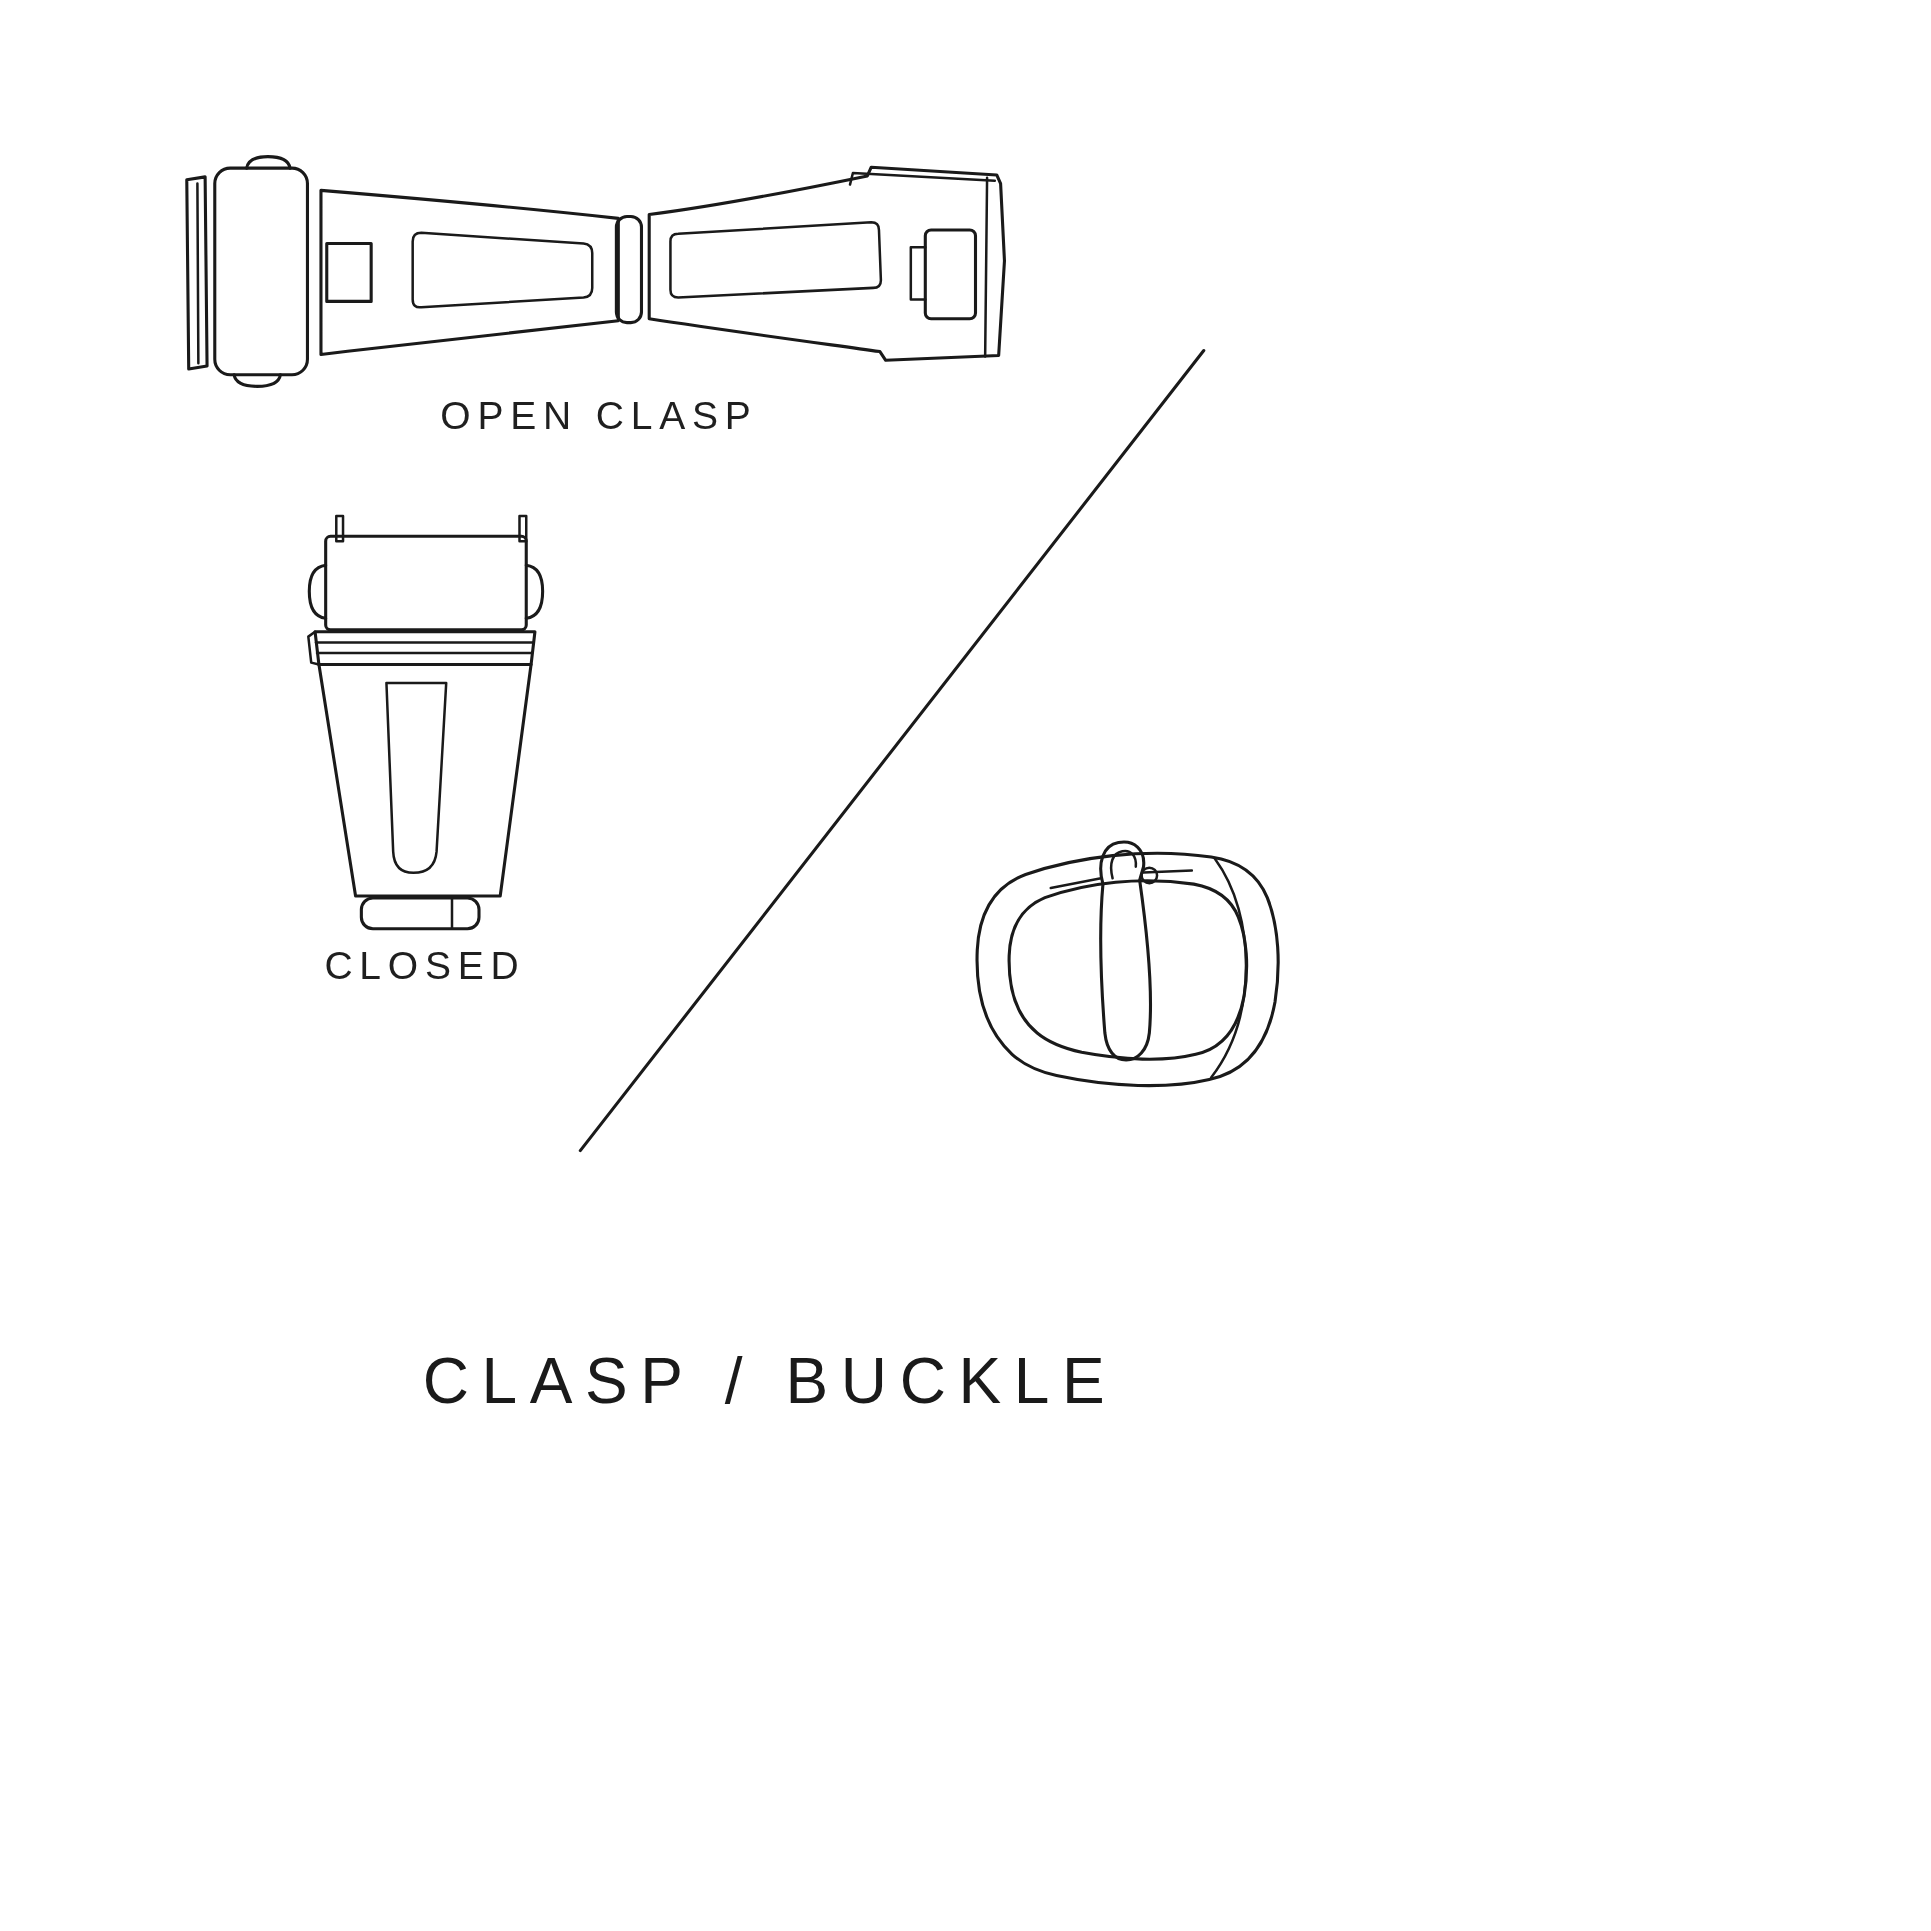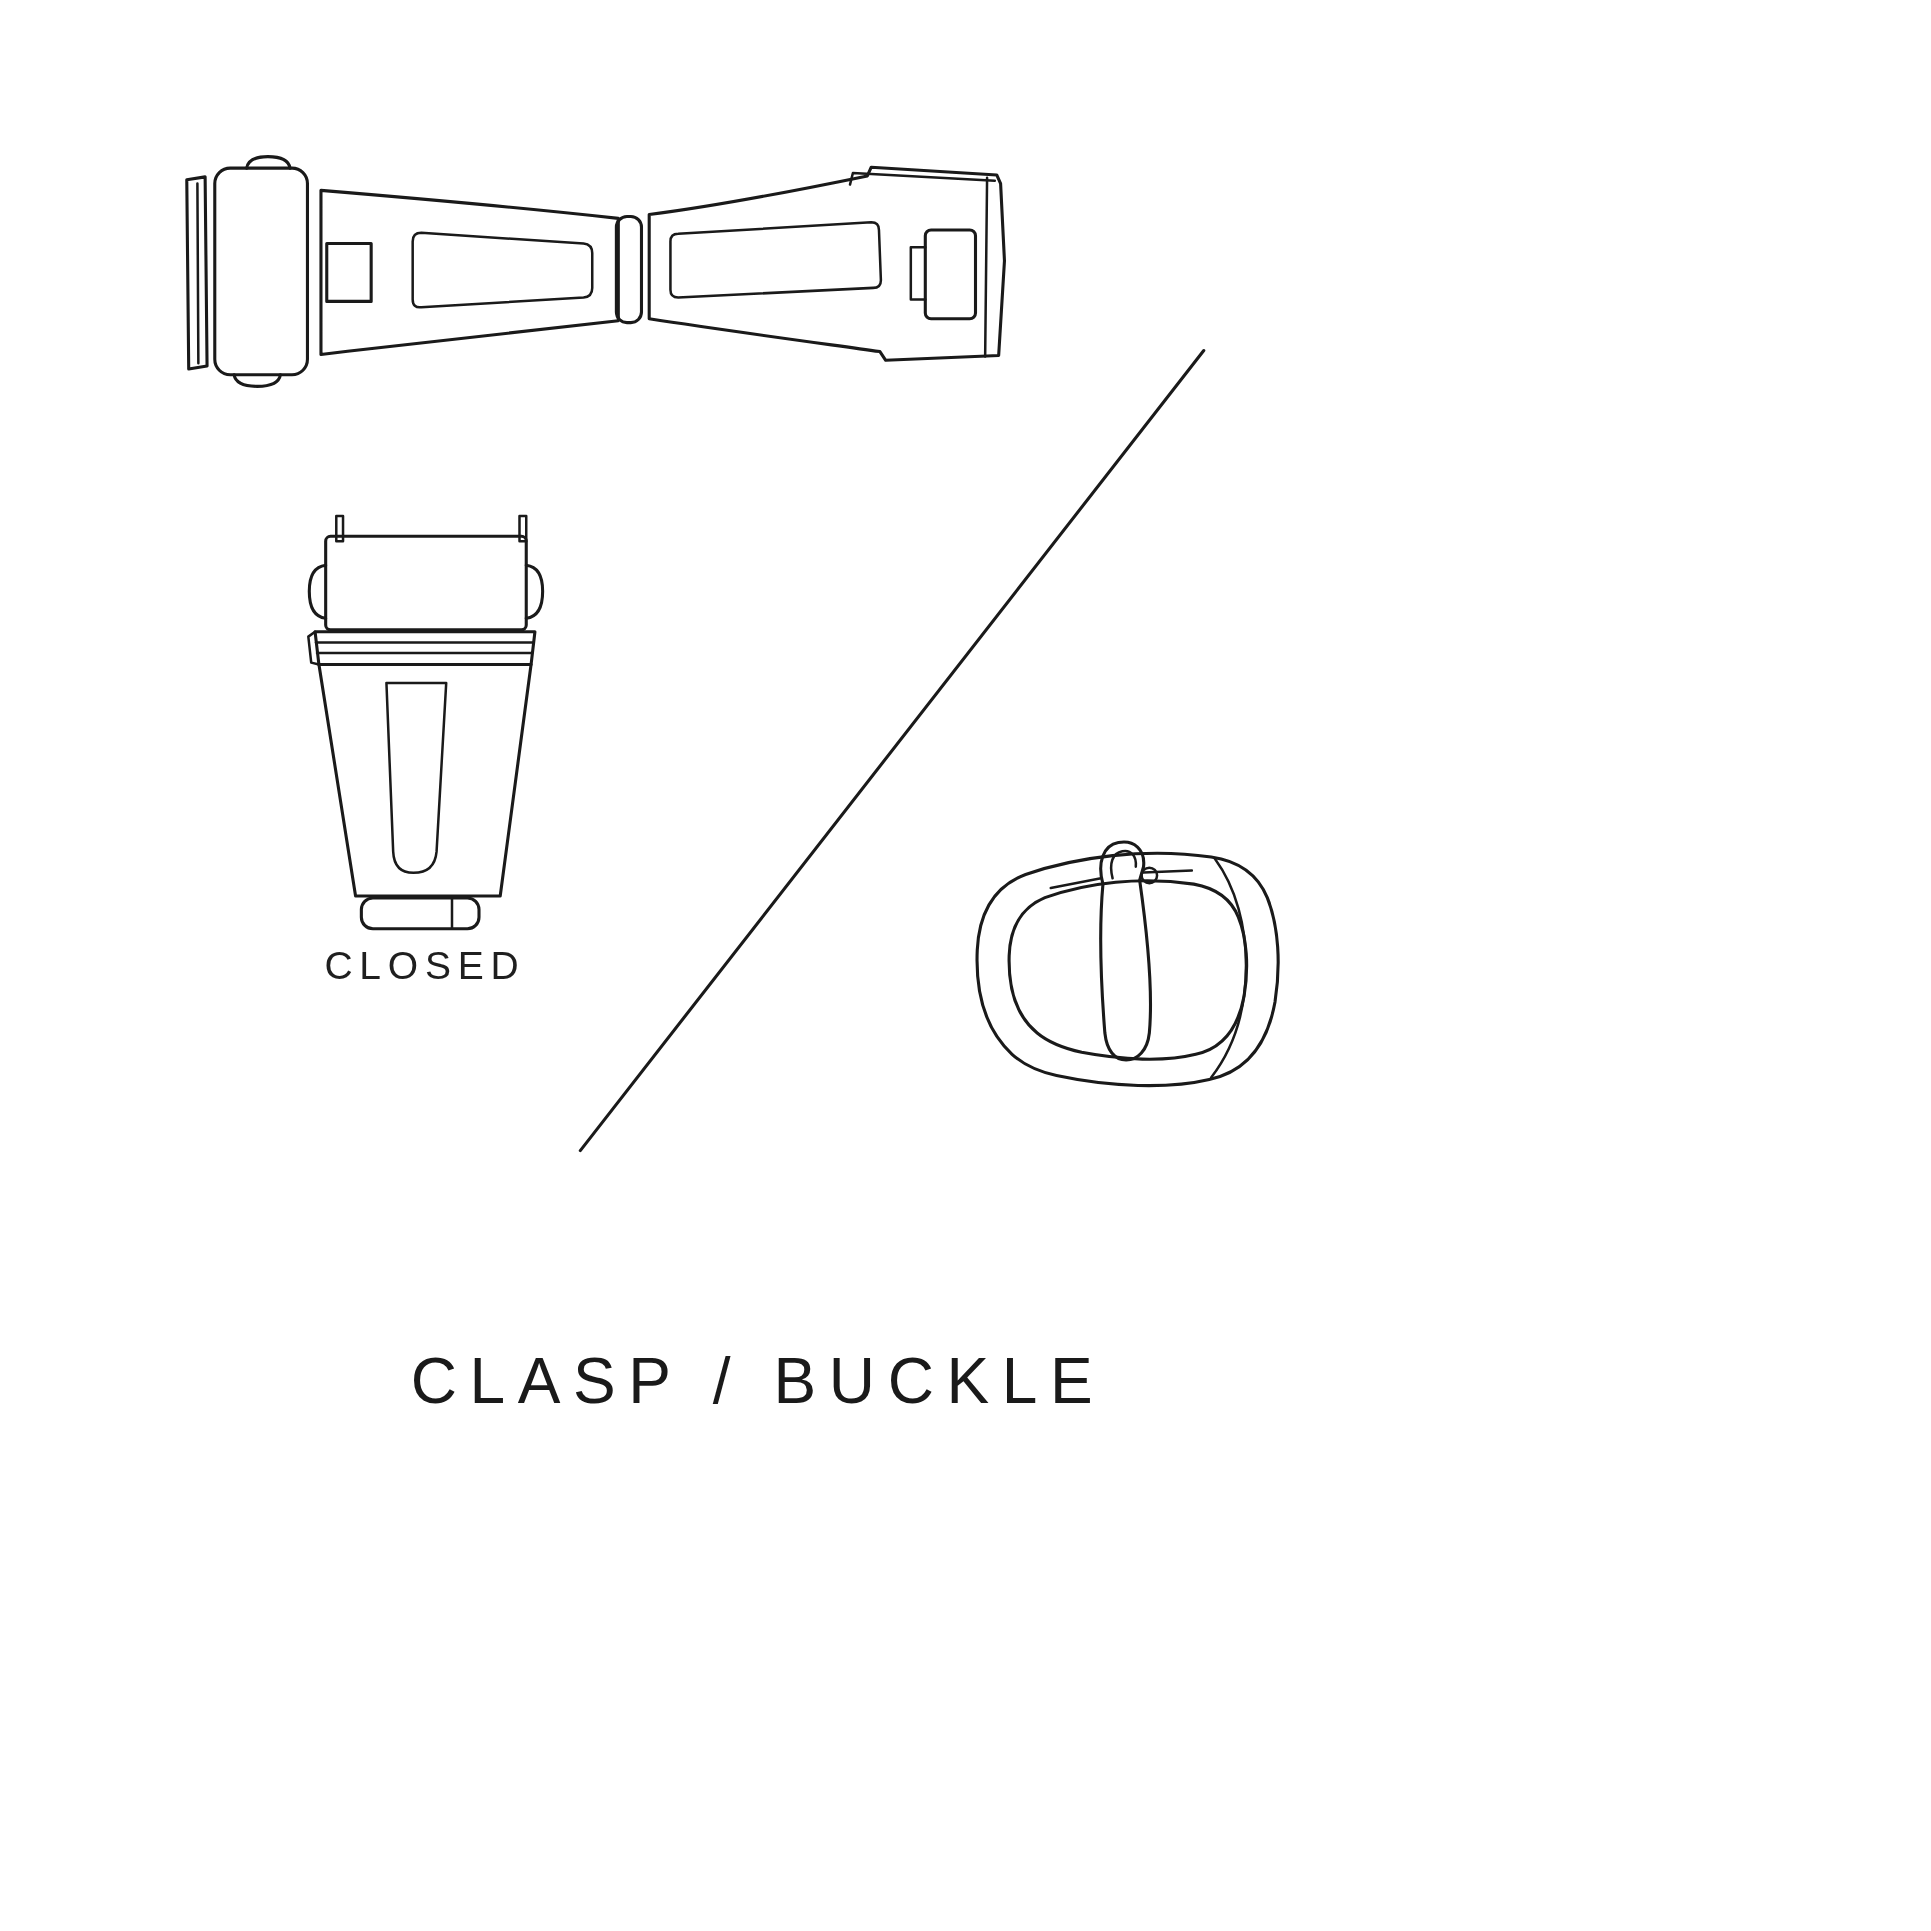--- a/index.html
+++ b/index.html
@@ -31,20 +31,21 @@
     position: absolute;
     left: 0;
     top: 1344px;
     width: 1516px;
     text-align: center;
     font-size: 64px;
     font-weight: 500;
     letter-spacing: 12.6px;
     color: #1a1a1a;
     white-space: nowrap;
+    padding-left: 12px;
   }
   .stroke {
     fill: none;
     stroke: #1a1a1a;
     stroke-linejoin: round;
     stroke-linecap: round;
   }
   .w3 { stroke-width: 3.2; }
   .w2 { stroke-width: 2.6; }
 </style>
@@ -70,20 +71,21 @@
 
     <path class="stroke w3" d="M 492,72 C 570,62 650,46 718,32 L 722,23 L 852,31 L 856,40 L 860,120 L 854,218 L 737,223 L 731,214 C 652,203 570,192 492,180 Z"></path>
     <path class="stroke w2" d="M 842,34 L 840,219"></path>
     <path class="stroke w2" d="M 700,41 L 703,29 L 850,37"></path>
     <path class="stroke w2" d="M 522,92 L 722,80 Q 730,80 730,88 L 732,140 Q 732,148 724,148 L 522,158 Q 514,158 514,150 L 514,100 Q 514,92 522,92 Z"></path>
 
     <rect class="stroke w3" x="778" y="88" width="52" height="92" rx="6"></rect>
     <path class="stroke w2" d="M 778,106 L 763,106 L 763,160 L 778,160"></path>
   </svg>
 
+  <div class="caption" style="left:174px; top:394px; width:850px;">OPEN CLASP</div>
 
   <svg class="abs" style="left:290px; top:512px;" width="270" height="444" viewBox="0 0 280 460">
 
     <rect class="stroke w2" x="48" y="4" width="7" height="26"></rect>
     <rect class="stroke w2" x="238" y="4" width="7" height="26"></rect>
 
     <rect class="stroke w3" x="37" y="25" width="208" height="97" rx="5"></rect>
 
     <path class="stroke w3" d="M 37,55 Q 20,57 20,82 Q 20,108 37,110"></path>
     <path class="stroke w3" d="M 245,55 Q 262,57 262,82 Q 262,108 245,110"></path>

